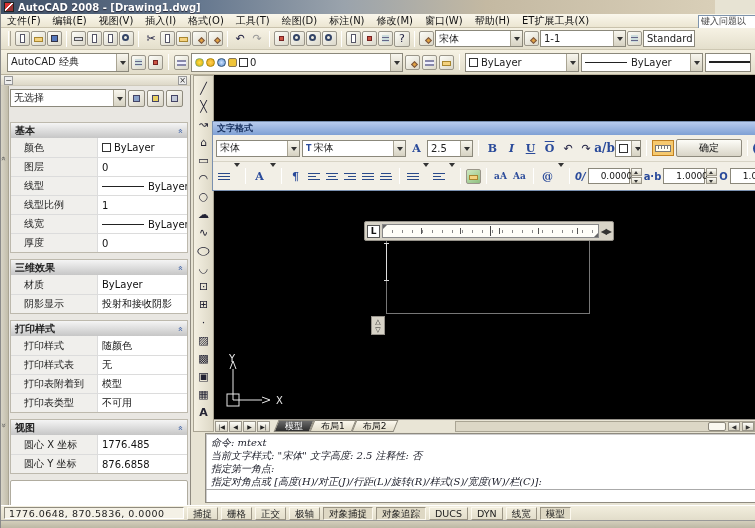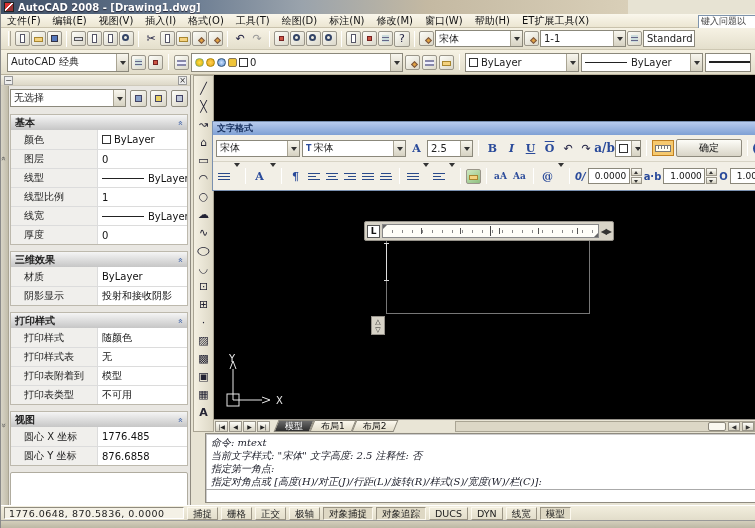--- a/index.html
+++ b/index.html
@@ -1,20 +1,20 @@
 <!DOCTYPE html>
 <html><head>
 <meta charset="utf-8">
 <style>
   * { margin:0; padding:0; box-sizing:border-box; }
   body { background:#555; font-family:"DejaVu Sans", sans-serif; }
   .screen { position:relative; width:755px; height:528px; overflow:hidden; background:#e7e3d3; border-left:1px solid #8a8a8a; }
 
   
-  .titlebar { position:absolute; left:0; top:0; width:627px; height:14px;
+  .titlebar { position:absolute; left:0; top:0; width:714px; height:14px;
     background:linear-gradient(90deg,#3f4f66 0%,#66788f 28%,#9aa3ac 48%,#c4b9a2 68%,#d9cfb8 100%);
     display:flex; align-items:center; gap:4px; padding-left:3px; }
   .appicon { width:10px; height:10px; background:linear-gradient(135deg,#d33 40%,#fff 41%,#fff 55%,#933 56%); border:1px solid #222; }
   .titletext { font-size:10px; font-weight:bold; color:#fff; text-shadow:0 1px 1px #223; white-space:nowrap; }
 
   
   .menubar { position:absolute; left:0; top:14px; width:755px; height:14px;
     background:linear-gradient(#faf7ec,#ece6d2); border-bottom:1px solid #c9c2ac; display:flex; align-items:center; }
   .menuitem { font-size:10px; color:#111; padding:0 6px; white-space:nowrap; }
   .infocenter { position:absolute; left:697px; top:1px; width:58px; height:16px; background:#fff;
@@ -54,21 +54,21 @@
   .linesample { width:42px; border-top:1px solid #222; margin-right:4px; flex:none; }
 
   
   .palette { position:absolute; left:0; top:75px; width:190px; height:430px; background:#e9e7e2; border-right:1px solid #8f8b80; }
   .pal-head { height:11px; display:flex; align-items:center; justify-content:space-between; padding:0 3px; border-bottom:1px solid #cfcabb; background:linear-gradient(#f4f1e6,#ddd8c8); }
   .pal-head span { font-size:8px; line-height:8px; color:#333; border:1px solid #999; background:#eee; width:9px; height:9px; text-align:center; }
   .pal-gutter { position:absolute; left:0; top:11px; bottom:0; width:8px; background:linear-gradient(90deg,#d8d4c6,#c2bdab); border-right:1px solid #a9a493; }
   .pal-gutter .chevup { position:absolute; top:68px; left:0px; font-size:8px; color:#555; transform:rotate(-90deg); }
   .pal-gutter .chevdn { position:absolute; bottom:75px; left:0px; font-size:8px; color:#555; transform:rotate(90deg); }
   .pal-body { position:absolute; left:9px; right:2px; top:14px; }
-  .selrow { display:flex; gap:2px; align-items:center; margin-bottom:7px;justify-content:space-between; }
+  .selrow { display:flex; gap:2px; align-items:center; margin-bottom:15px; }
   .selcombo { width:116px; height:18px; }
   .palbtn { width:17px; height:17px; background:linear-gradient(145deg,#fdfdf8,#d9d5c7); border:1px solid #8f8b7e; border-radius:2px; position:relative; flex:none; }
   .palbtn::after { content:""; position:absolute; inset:4px; background:#88a0c8; border:1px solid #446; }
   .palbtn.qs::after { background:#e8d060; }
   .palbtn.qc::after { background:#c0c8d8; }
   .sec { margin-bottom:6px; border:1px solid #bdb9ad; }
   .sechead { height:15px; background:linear-gradient(#f5f5f5,#c6c6c6); display:flex; align-items:center; padding:0 4px;gap:24px; }
   .sechead b { font-size:10px; color:#222; }
   .sechead .chev { margin-left:auto; font-size:9px; color:#4466aa; transform:rotate(-90deg); }
   .prow { display:flex; height:19px; border-top:1px solid #dcdcdc; font-size:10px; }
@@ -98,21 +98,21 @@
   .rulerbtn i { display:block; width:16px; height:7px; background:#fffef2; border:1px solid #777;
     background-image:repeating-linear-gradient(90deg,transparent 0 2px,#777 2px 3px); background-size:100% 3px; background-repeat:no-repeat; background-position:top; }
   .okbtn { height:18px; padding:0 22px; font-size:10px; color:#111; background:linear-gradient(#fdfdf8,#d9d5c7); border:1px solid #8f8b7e; border-radius:2px; display:flex; align-items:center; flex:none; }
   .optbtn { width:15px; height:15px; border:2px solid #2a4a9a; border-radius:50%; color:#2a4a9a; font-size:8px; display:flex; align-items:center; justify-content:center; flex:none; }
   .bars { width:12px; height:11px; display:flex; flex-direction:column; justify-content:space-between; padding:2px 0; flex:none; }
   .bars i { display:block; height:1px; background:#2a4a8a; }
   .bars.l i:nth-child(2){ width:70%; } .bars.c i:nth-child(2){ width:70%; margin:0 auto; }
   .bars.r i:nth-child(2){ width:70%; margin-left:auto; } .bars.j i { width:100%; }
   .bars.d i:nth-child(1){ width:80%; margin:0 auto; }
   .spinfield { display:flex; align-items:center; flex:none; }
-  .spinfield .val { width:42px; height:16px; background:#fff; border:1px solid #8b887b; font-size:9px; color:#111; display:flex; align-items:center; padding-left:6px; }
+  .spinfield .val { width:42px; height:16px; background:#fff; border:1px solid #8b887b; font-size:9px; color:#111; display:flex; align-items:center; padding-left:12px; }
   .spin { width:11px; height:16px; margin-left:1px; display:flex; flex-direction:column; gap:1px; flex:none; }
   .spin i { flex:1; background:linear-gradient(#fdfdf8,#d6d2c2); border:1px solid #9a968a; position:relative; }
   .spin i::after { content:""; position:absolute; left:2px; top:2px; border:2px solid transparent; }
   .spin i.up::after { border-bottom:3px solid #333; top:0px; }
   .spin i.dn::after { border-top:3px solid #333; }
   .flabel { font-size:10px; font-weight:bold; color:#2a4a9a; flex:none; }
 
   
   .mbar { position:absolute; left:150px; top:146px; width:250px; height:20px; background:#d7d3c7; border:1px solid #96928a; border-radius:2px; display:flex; align-items:center; gap:2px; padding:0 2px; }
   .lbtn { width:13px; height:13px; background:#fff; border:1px solid #555; font-size:9px; font-weight:bold; color:#111; display:flex; align-items:center; justify-content:center; flex:none; }

